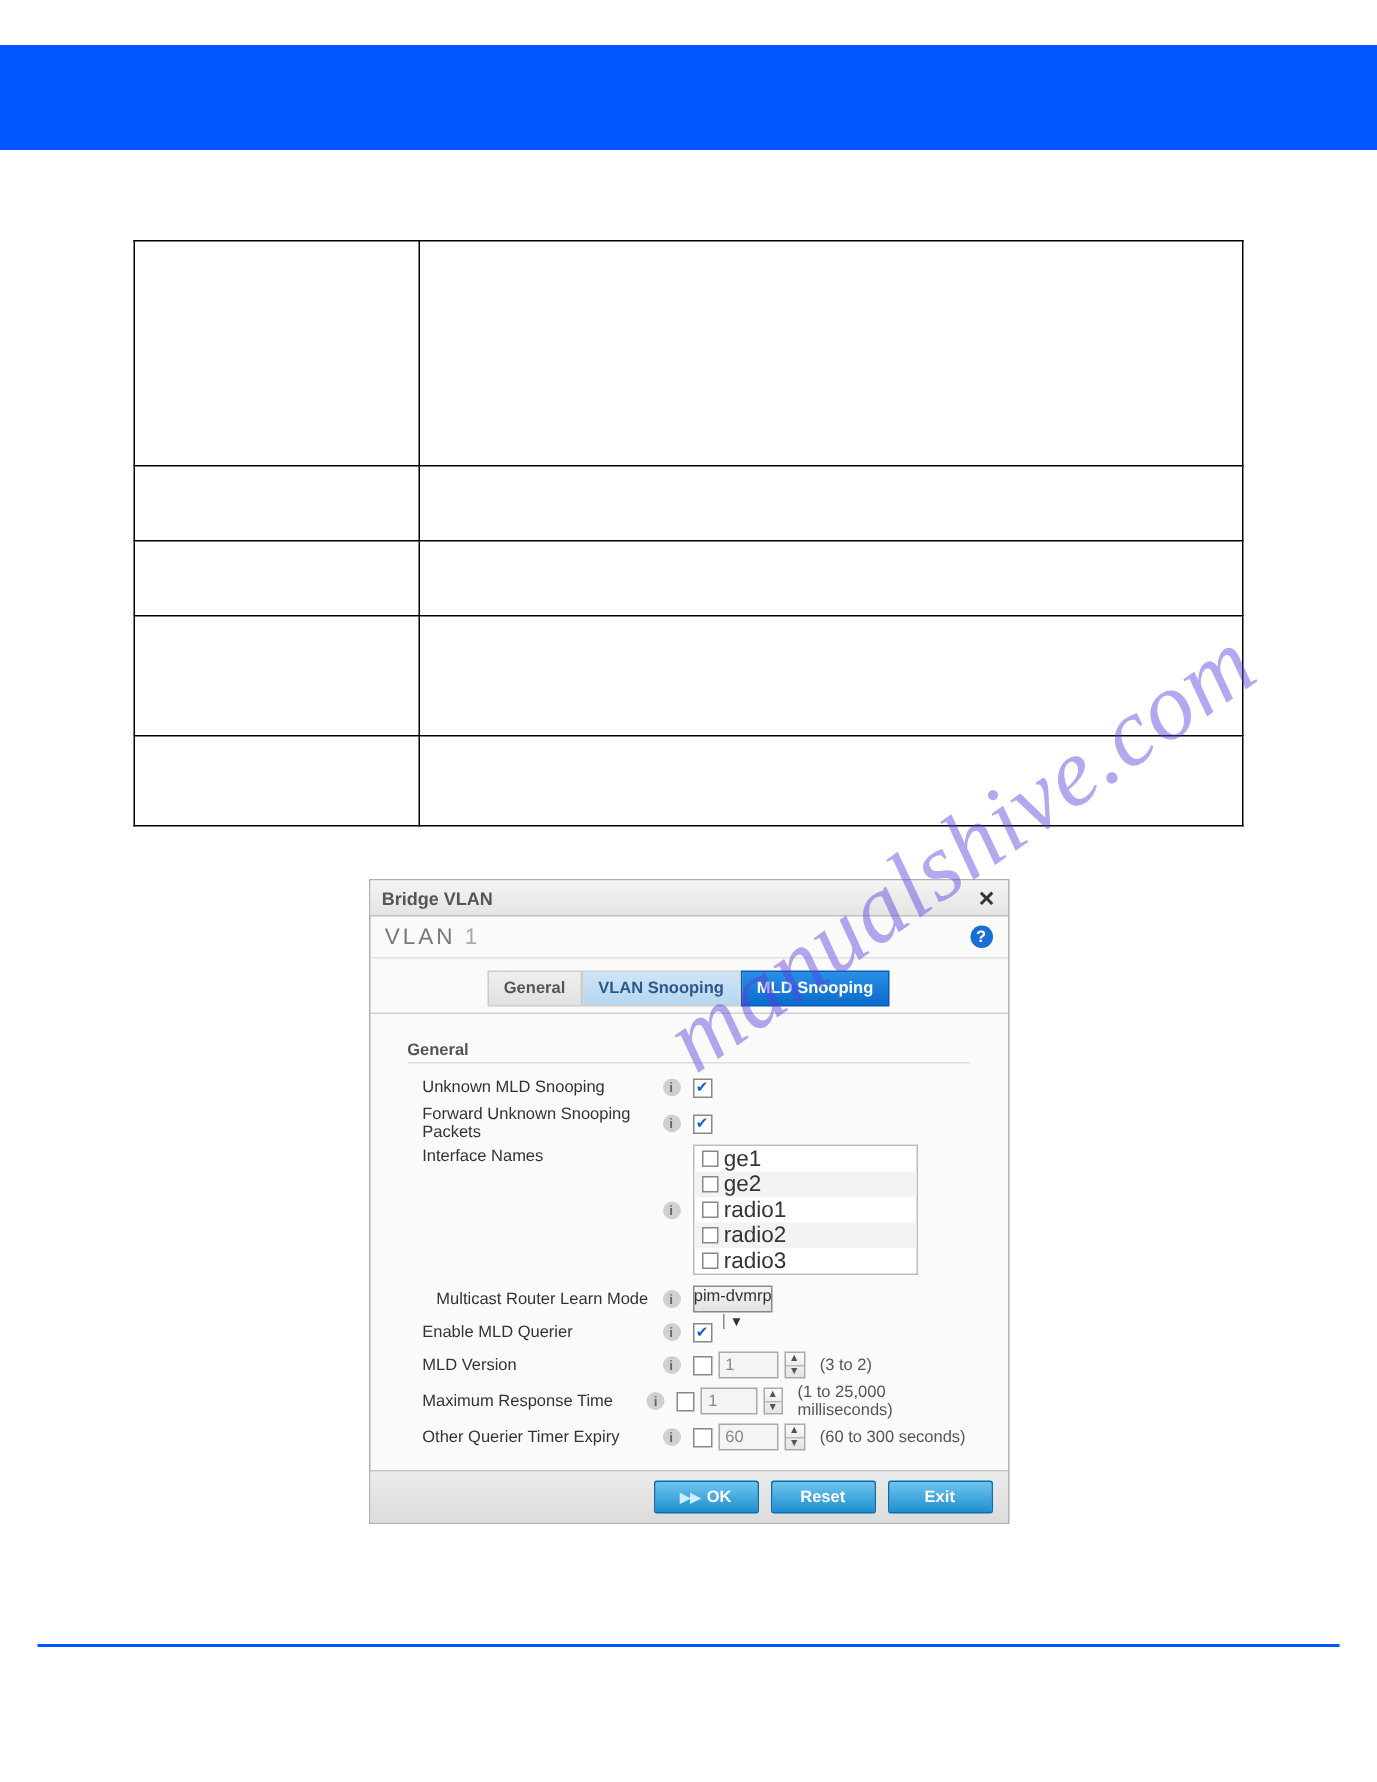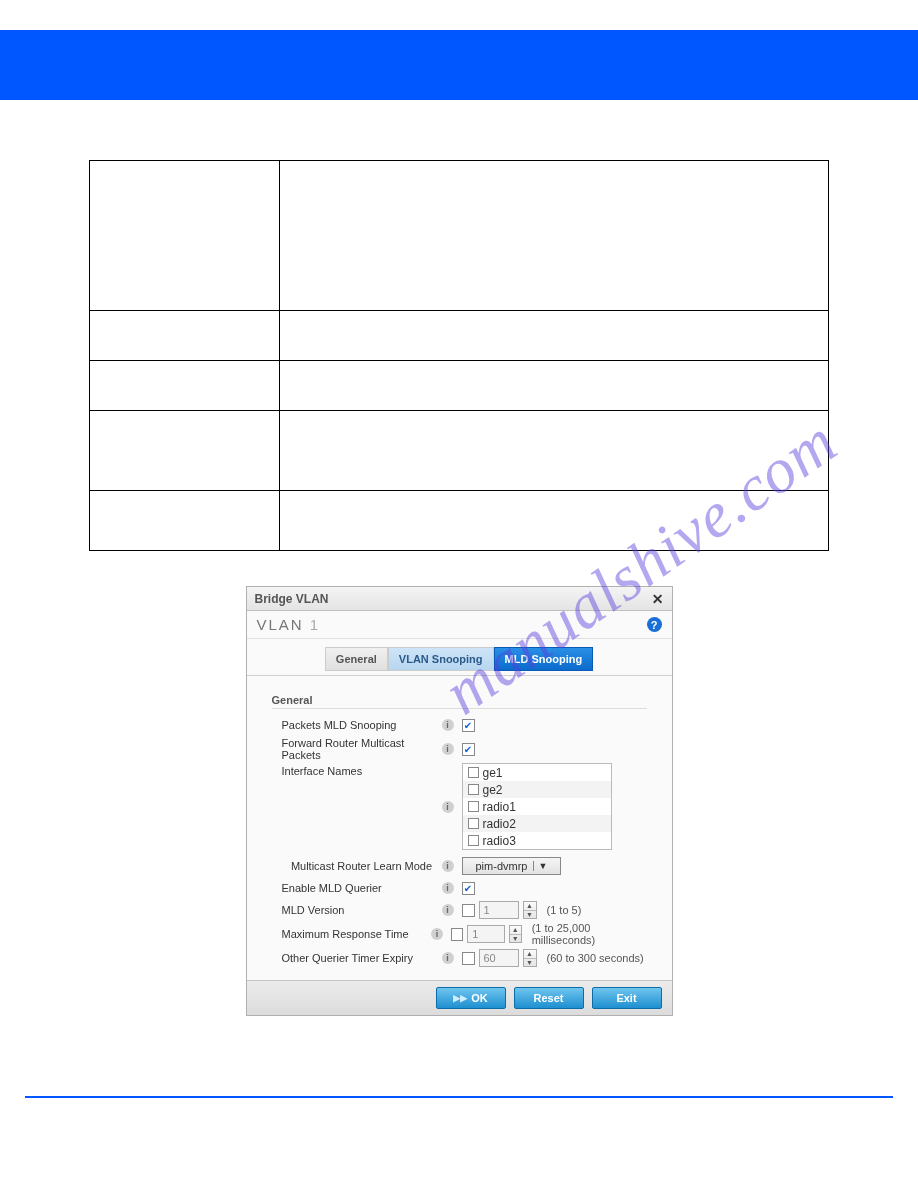--- a/index.html
+++ b/index.html
@@ -159,33 +159,33 @@
 
   .listbox {
     border: 1px solid #bbb;
     width: 150px;
     background: #fff;
   }
   .listbox .li {
     display: flex; align-items: center;
     padding: 2px 5px;
     height: 17px;
-    font-size: 12px;
+    font-size: 15px;
     gap: 4px;
   }
   .listbox .li:nth-child(even){ background: #f3f3f3; }
   .li-chk {
     width: 11px; height: 11px;
     border: 1px solid #888; background: #fff;
   }
   .dropdown {
     border: 1px solid #888;
     background: linear-gradient(#f5f5f5, #e2e2e2);
     height: 18px; display: inline-flex; align-items: center;
-    font-size: 11px; padding: 0 13px; gap: 6px;
+    font-size: 11px; padding: 0 0; gap: 6px; flex-direction: column;
   }
   .dropdown .arr {
     border-left: 1px solid #888; padding-left: 4px;
     font-size: 9px;
   }
   .numbox {
     width: 40px; height: 18px;
     border: 1px solid #aaa; background: #f4f4f4;
     display: inline-flex; align-items: center;
     padding: 0 4px; font-size: 11px; color: #888;
@@ -274,29 +274,29 @@
     <div class="tab">General</div>
     <div class="tab mid">VLAN Snooping</div>
     <div class="tab active">MLD Snooping</div>
   </div>
 
   <div class="dialog-body">
 
     <div class="section-h">General</div>
 
     <div class="row">
-      <span class="lbl">Packets MLD Snooping</span>
+      <span class="lbl">Unknown MLD Snooping</span>
       <span class="ctrls">
         <span class="info-dot">i</span>
         <span class="chk">✔</span>
       </span>
     </div>
 
     <div class="row">
-      <span class="lbl">Forward Router Multicast Packets</span>
+      <span class="lbl">Forward Unknown Snooping Packets</span>
       <span class="ctrls">
         <span class="info-dot">i</span>
         <span class="chk">✔</span>
       </span>
     </div>
 
 
     <div class="row" style="align-items:flex-start;">
       <span class="lbl" style="padding-top:2px;">Interface Names</span>
       <span class="ctrls" style="align-items:center;">
@@ -349,21 +349,21 @@
     <div class="row">
       <span class="lbl">MLD Version</span>
       <span class="ctrls">
         <span class="info-dot">i</span>
         <span class="chk"></span>
         <span class="numbox">1</span>
         <span class="spinners">
             <span>▲</span>
             <span>▼</span>
           </span>
-        <span class="hint">(1 to 5)</span>
+        <span class="hint">(3 to 2)</span>
       </span>
     </div>
 
     <div class="row">
       <span class="lbl">Maximum Response Time</span>
       <span class="ctrls">
         <span class="info-dot">i</span>
         <span class="chk"></span>
         <span class="numbox">1</span>
         <span class="spinners">

